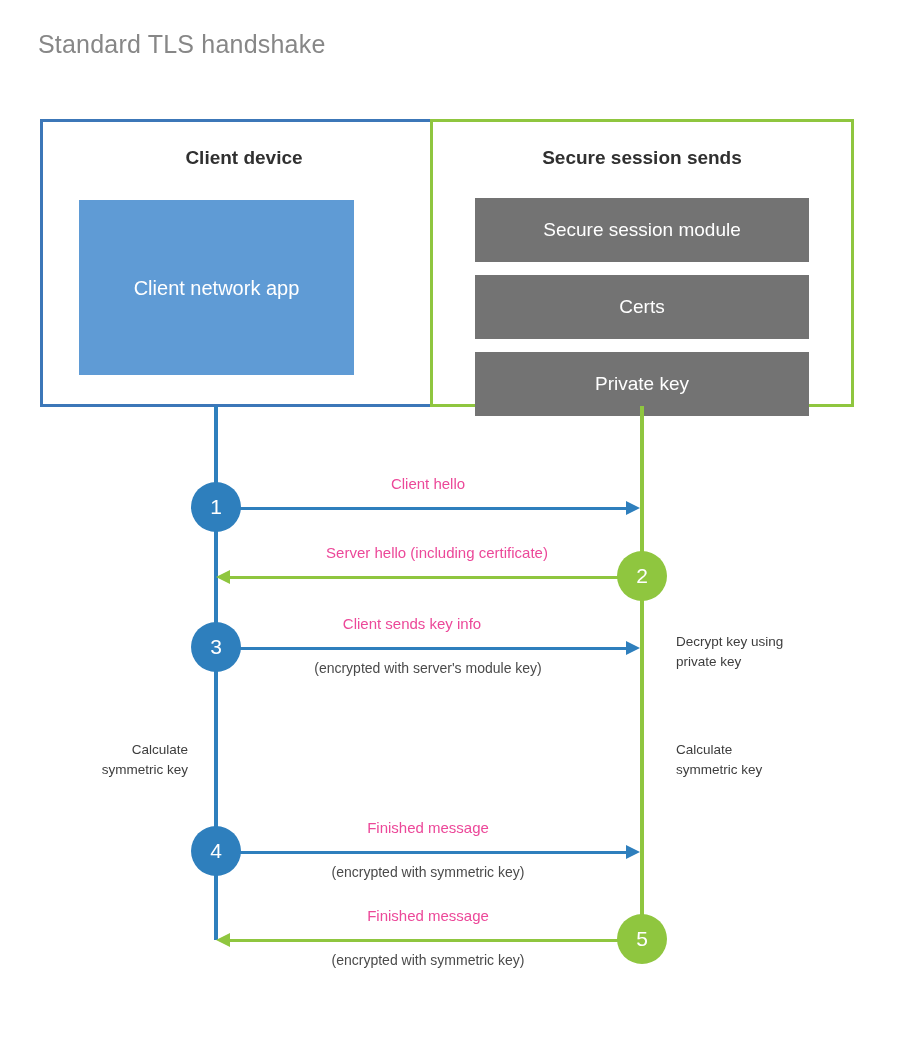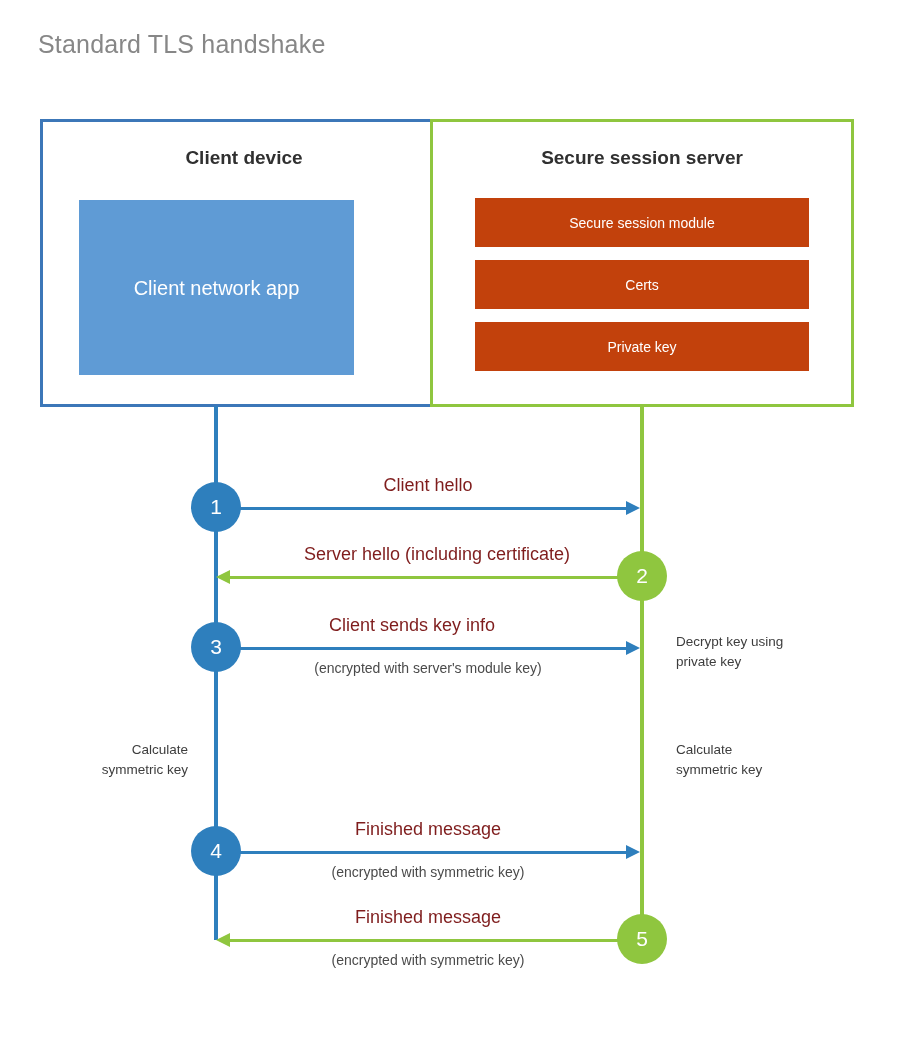--- a/index.html
+++ b/index.html
@@ -83,28 +83,28 @@
     max-width: 180px;
   }
 
   .server-modules {
     position: absolute;
     left: 42px;
     top: 76px;
     width: 334px;
   }
   .server-module {
-    height: 49px;
-    background: #c2410c;
+    height: 64px;
+    background: #737373;
     display: flex;
     align-items: center;
     justify-content: center;
     margin-bottom: 13px;
     color: #ffffff;
-    font-size: 14px;
+    font-size: 19px;
     font-weight: 400;
   }
 
   
   .lifeline {
     position: absolute;
     width: 4px;
   }
   .lifeline.client-lifeline {
     left: 214px;
@@ -133,22 +133,22 @@
     position: absolute;
     width: 0;
     height: 0;
     top: -6px;
     border-top: 7.5px solid transparent;
     border-bottom: 7.5px solid transparent;
   }
   .msg-label {
     position: absolute;
     text-align: center;
-    font-size: 18px;
-    color: #7f1d1d;
+    font-size: 15px;
+    color: #ec4899;
     white-space: nowrap;
     transform: translateX(-50%);
   }
   .msg-label.primary { top: -32px; }
   .msg-label.secondary {
     top: 13px;
     font-size: 14px;
     color: #4a4a4a;
   }
 
@@ -187,21 +187,21 @@
   <div class="page-title">Standard TLS handshake</div>
 
   <div class="actor-box client">
     <div class="actor-title">Client device</div>
     <div class="client-app-box">
       <div class="client-app-label">Client network app</div>
     </div>
   </div>
 
   <div class="actor-box server">
-    <div class="actor-title">Secure session server</div>
+    <div class="actor-title">Secure session sends</div>
     <div class="server-modules">
       <div class="server-module">Secure session module</div>
       <div class="server-module">Certs</div>
       <div class="server-module">Private key</div>
     </div>
   </div>
 
   <div class="lifeline client-lifeline"></div>
   <div class="lifeline server-lifeline"></div>
 

